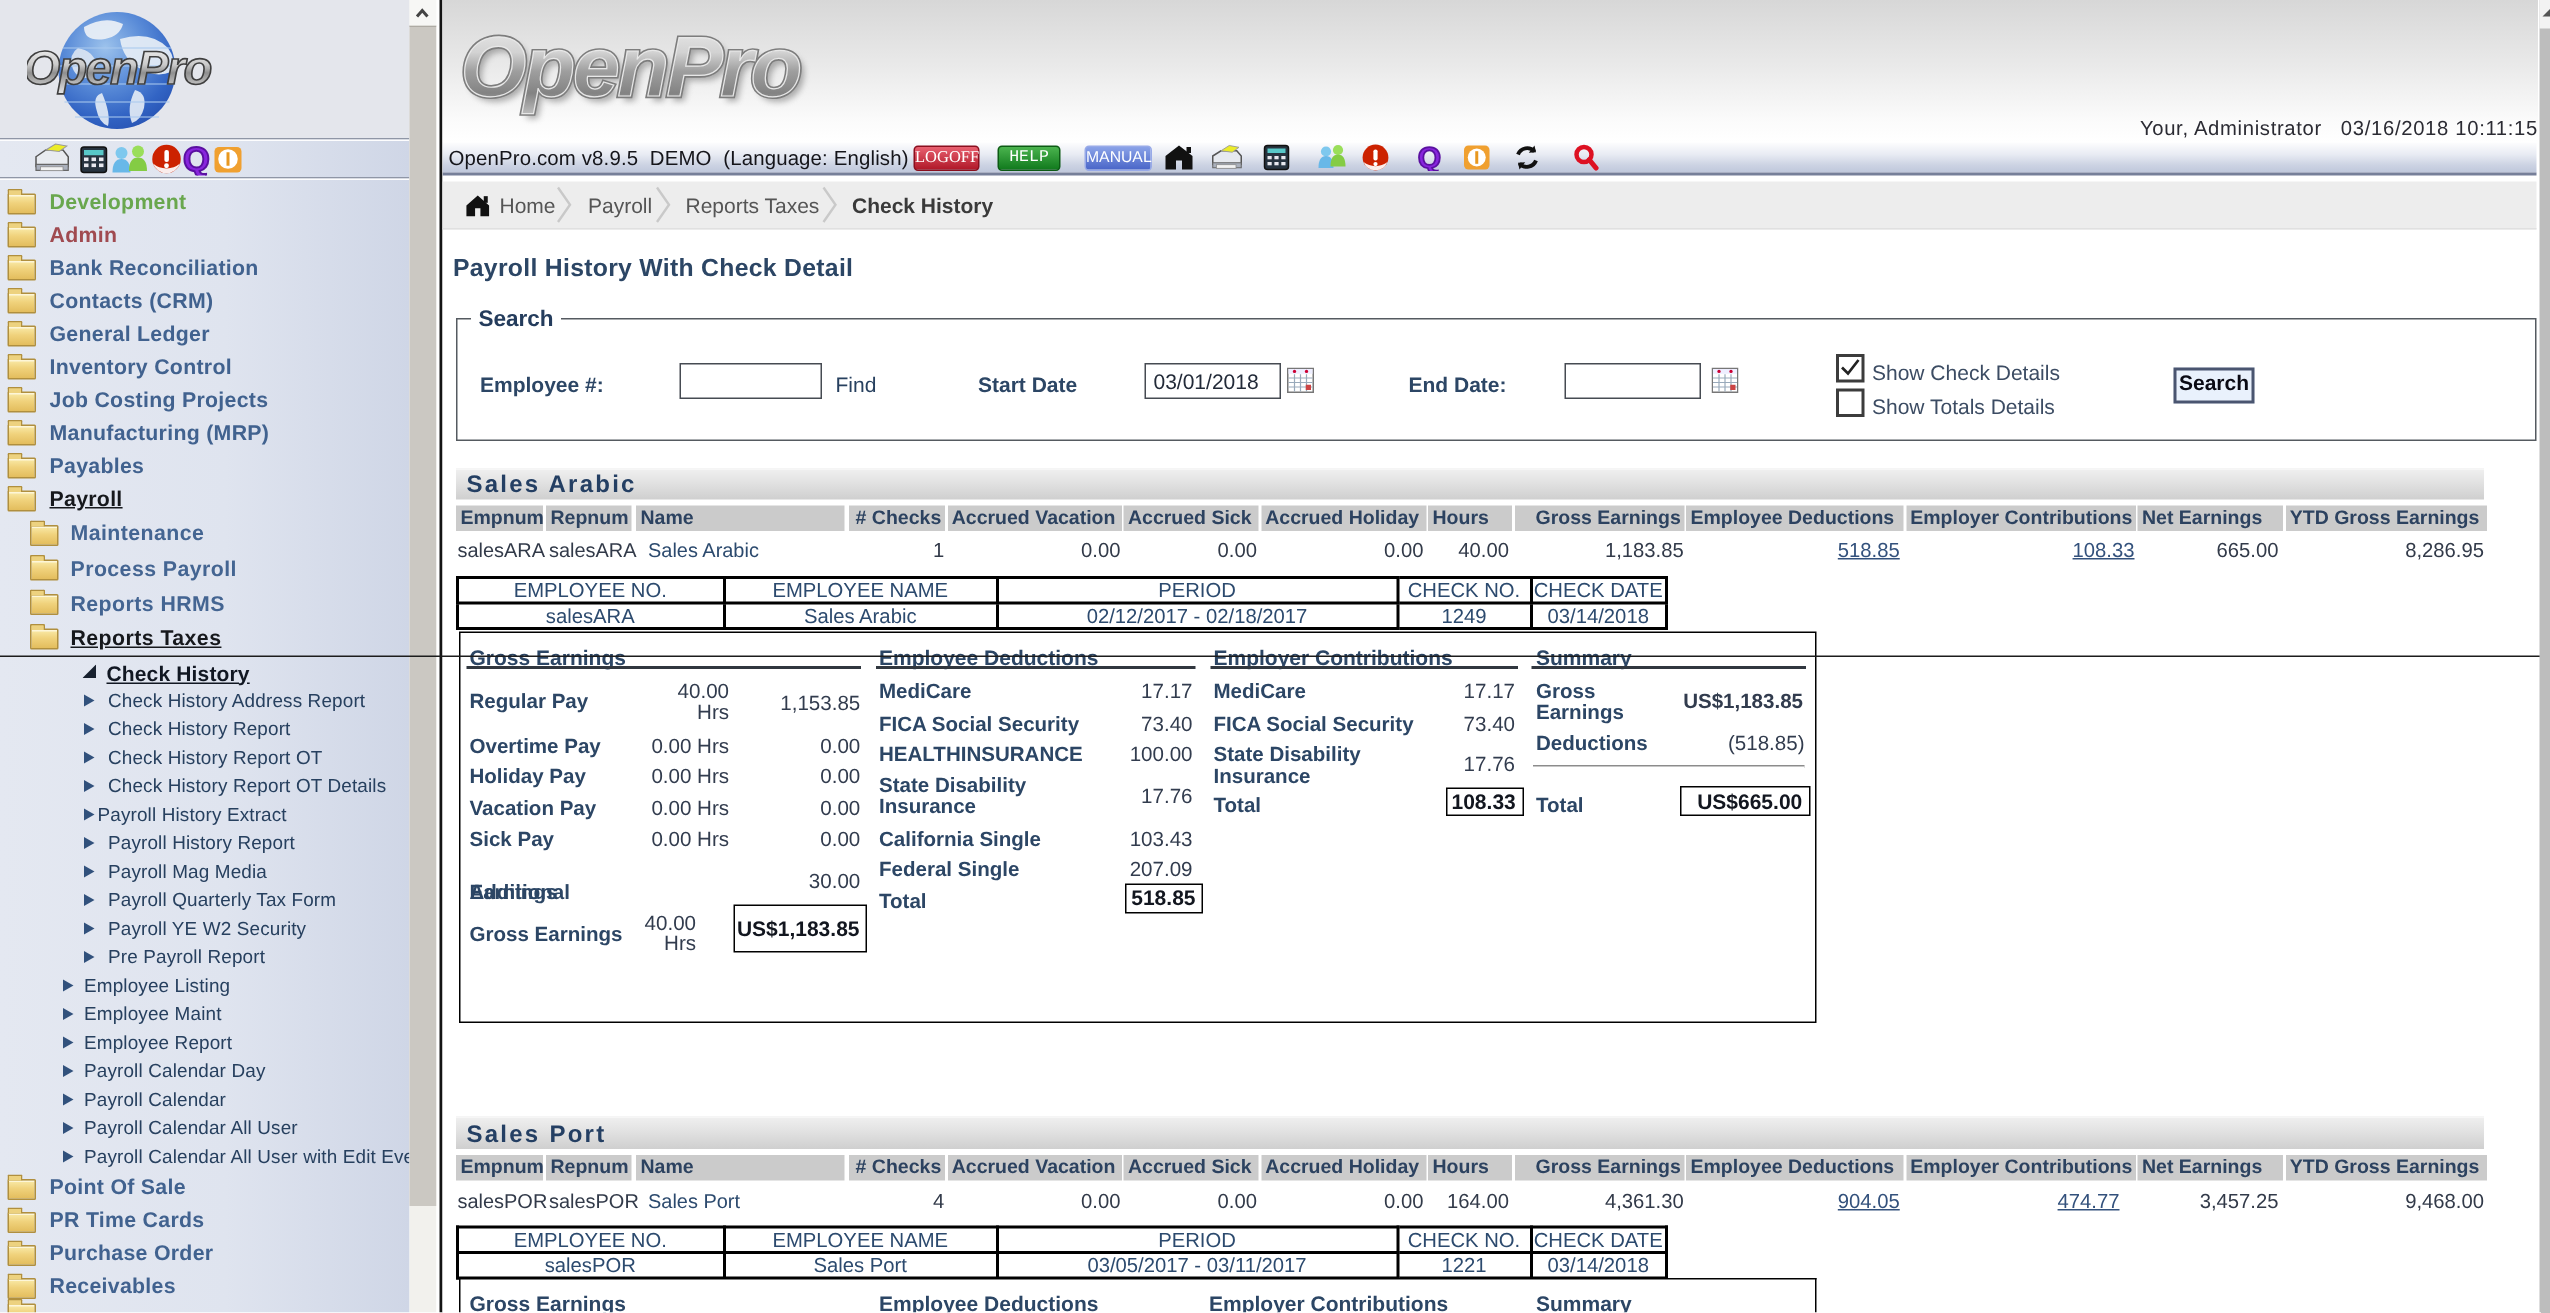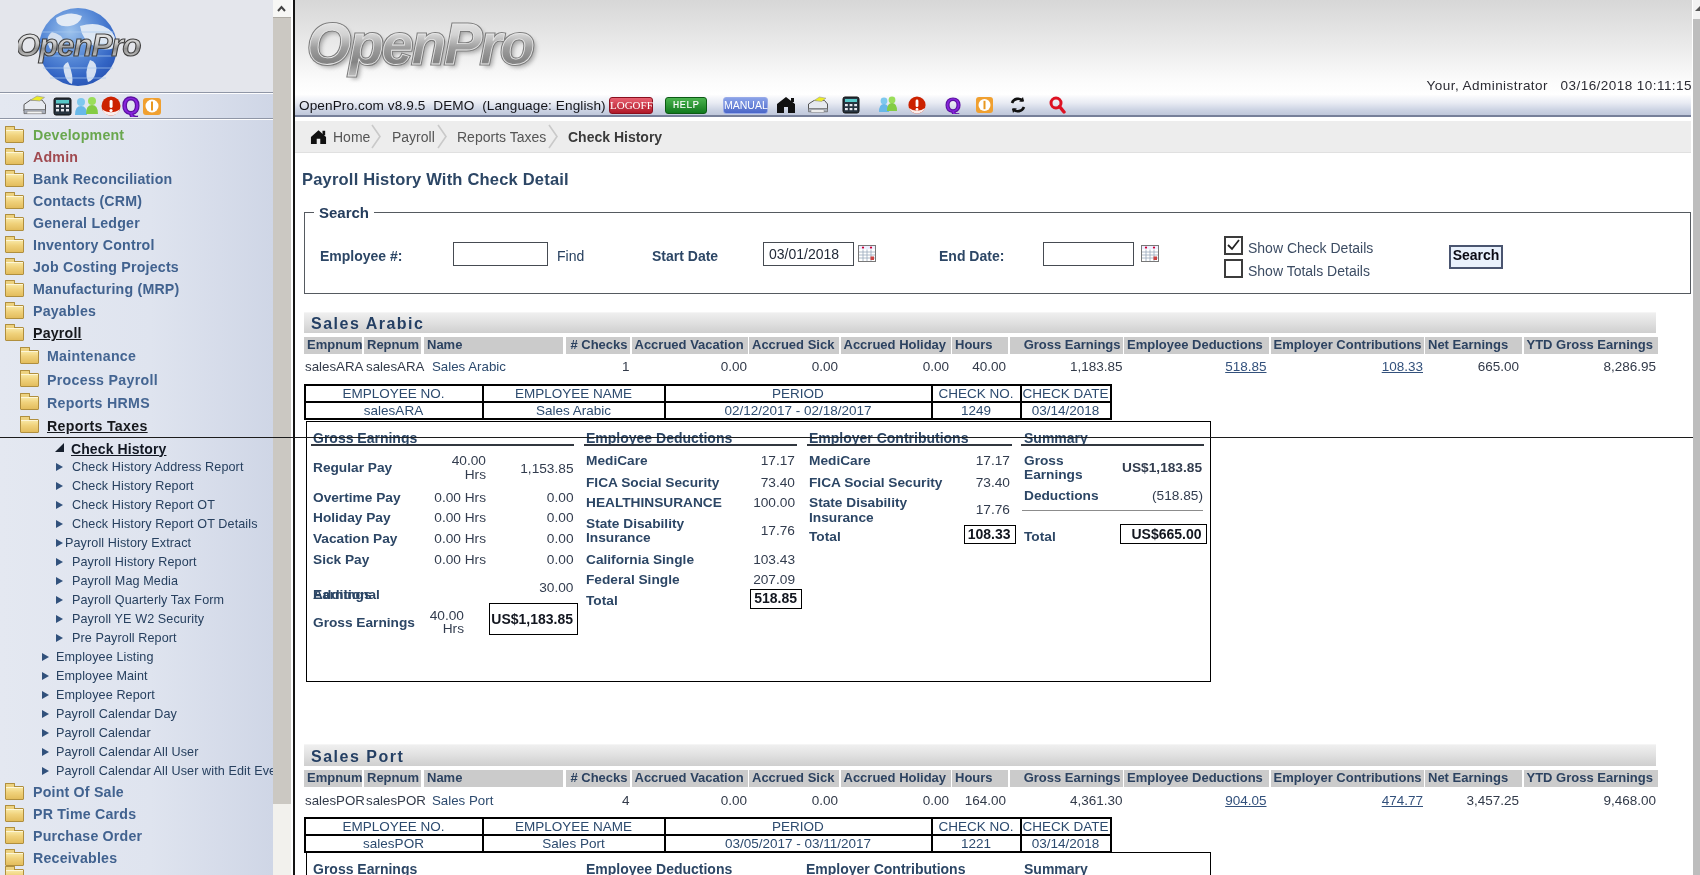--- a/index.html
+++ b/index.html
@@ -519,21 +519,21 @@
 <div class="dv" style="left:10px;top:793px">salesPOR</div>
 <div class="dv" style="left:71px;top:793px">salesPOR</div>
 <div class="dv" style="left:137px;top:793px;color:#2c4a6e">Sales Port</div>
 <div class="dvr" style="right:1070.5px;top:793px">4</div>
 <div class="dvr" style="right:953px;top:793px">0.00</div>
 <div class="dvr" style="right:862px;top:793px">0.00</div>
 <div class="dvr" style="right:751px;top:793px">0.00</div>
 <div class="dvr" style="right:694px;top:793px">164.00</div>
 <div class="dvr" style="right:577.5px;top:793px">4,361.30</div>
 <div class="dvr" style="right:433.5px;top:793px"><span class="lnk">904.05</span></div>
-<div class="dvr" style="right:277px;top:793px"><span class="lnk">474.77</span></div>
+<div class="dvr" style="right:287px;top:793px"><span class="lnk">474.77</span></div>
 <div class="dvr" style="right:181px;top:793px">3,457.25</div>
 <div class="dvr" style="right:44px;top:793px">9,468.00</div>
 <table class="ctab" style="left:8.5px;top:817px">
 <tbody>
         <tr>
           <td style="width:176px">EMPLOYEE NO.</td>
           <td style="width:180px">EMPLOYEE NAME</td>
 <td style="width:265px">PERIOD</td>
           <td style="width:87px">CHECK NO.</td>
           <td style="width:88px">CHECK DATE</td>

